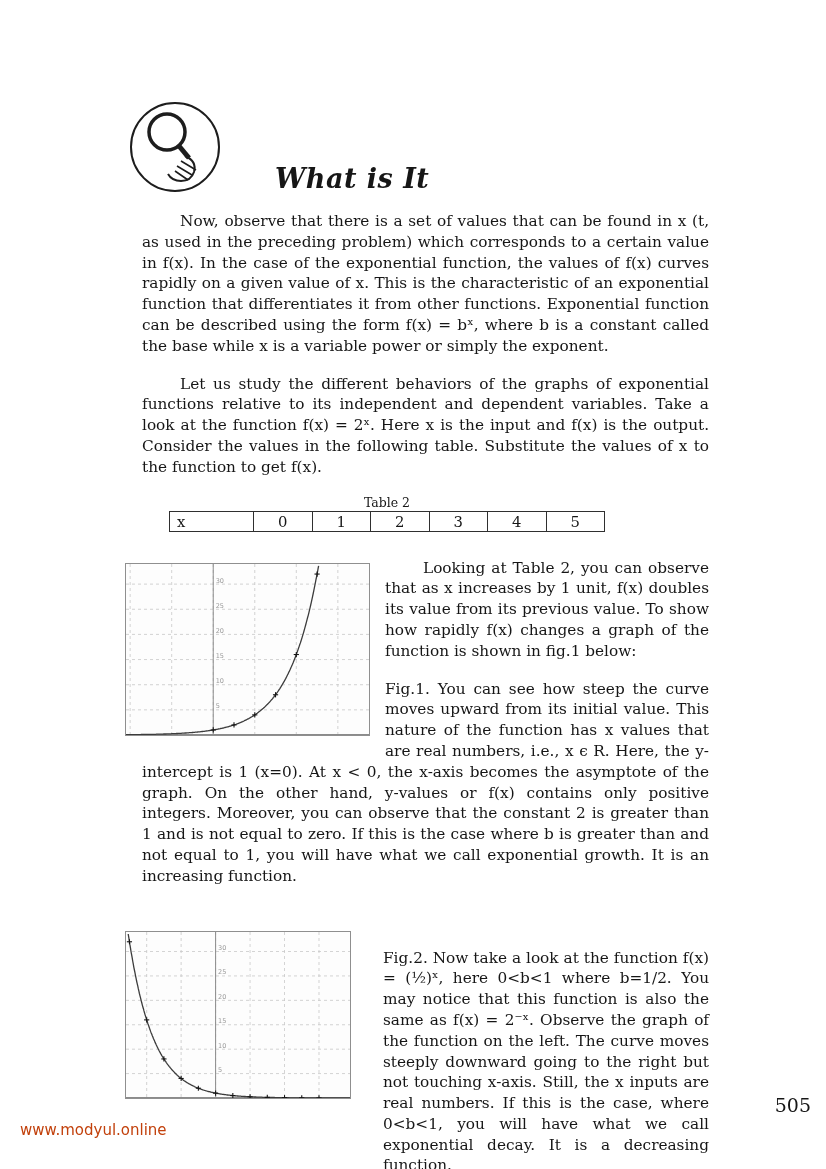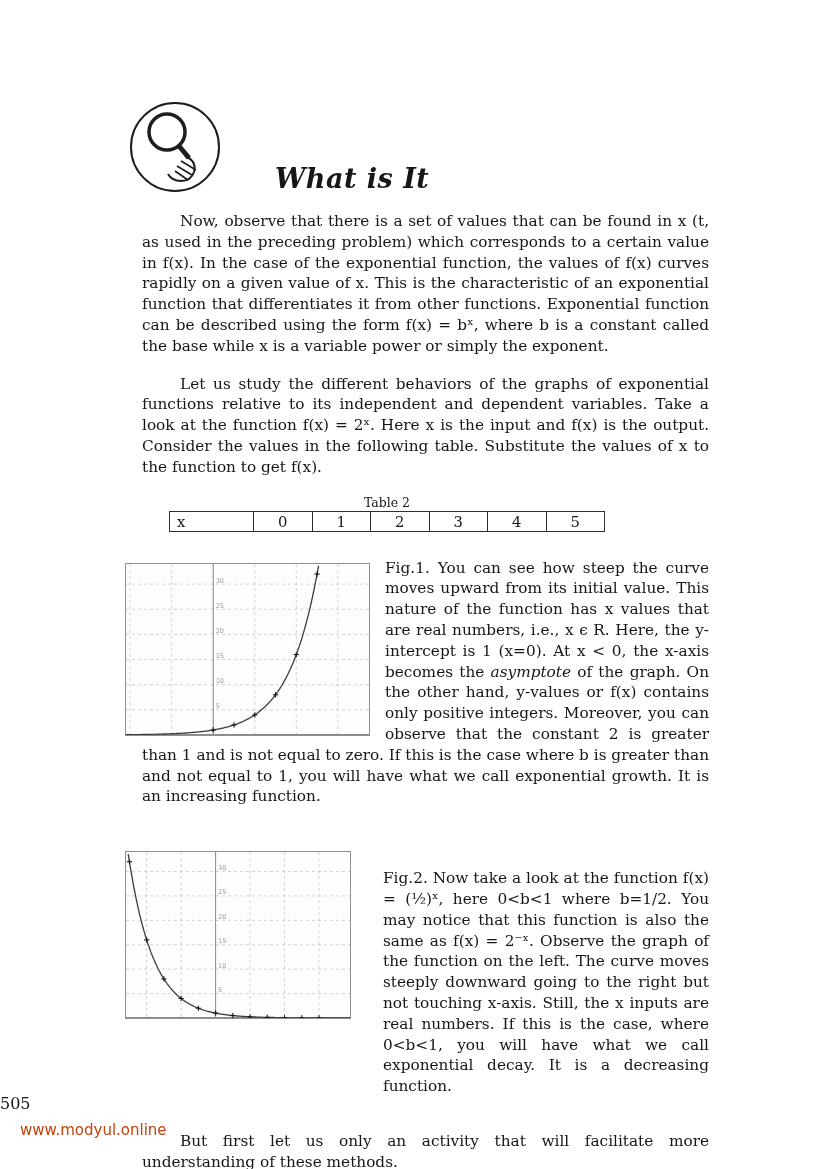--- a/index.html
+++ b/index.html
@@ -21,22 +21,22 @@
   td{border:1px solid #2f2f2f;padding:0 7px;height:20px;text-align:center;line-height:19px}
   td.rowlabel{text-align:left;width:84px}
   .figure{border:1px solid #8f8f8f;background:#fdfdfd;overflow:hidden}
   .fig1{float:left;width:245px;height:173px;margin:5px 15px 8px 0}
   .sec1{margin-top:26px}
   .clear{clear:both}
   .section2{display:flex;margin-top:27px;align-items:flex-start}
   .fig2{width:226px;height:168px;flex:0 0 auto;margin-right:15px}
   .section2 .text{flex:1}
   .closing-p1{margin-top:5px}
-  .italic{font-style:italic}
-  .page-number{position:absolute;left:0;right:15px;top:1094px;text-align:left;font-size:16px}
+  .italic{}
+  .page-number{position:absolute;left:0;right:15px;top:1094px;text-align:right;font-size:19px}
   .watermark{
     position:absolute;left:0;right:0;top:1121px;text-align:left;font-size:15px;color:#c2410c;
     font-family:"DejaVu Sans","Liberation Sans",sans-serif;
     padding-left:20px;
   }
 </style>
 </head>
 <body>
 
 <div class="content">
@@ -103,20 +103,21 @@
           <line x1="108.00000000000001" y1="158.34117647058824" x2="108.00000000000001" y2="163.54117647058823" stroke="#161616" stroke-width="1.1"></line>
           <line x1="126.16923076923078" y1="150.88235294117646" x2="131.36923076923077" y2="150.88235294117646" stroke="#161616" stroke-width="1.1"></line>
           <line x1="128.76923076923077" y1="148.28235294117647" x2="128.76923076923077" y2="153.48235294117646" stroke="#161616" stroke-width="1.1"></line>
           <line x1="146.93846153846155" y1="130.76470588235293" x2="152.13846153846154" y2="130.76470588235293" stroke="#161616" stroke-width="1.1"></line>
           <line x1="149.53846153846155" y1="128.16470588235293" x2="149.53846153846155" y2="133.36470588235292" stroke="#161616" stroke-width="1.1"></line>
           <line x1="167.7076923076923" y1="90.52941176470588" x2="172.9076923076923" y2="90.52941176470588" stroke="#161616" stroke-width="1.1"></line>
           <line x1="170.3076923076923" y1="87.92941176470589" x2="170.3076923076923" y2="93.12941176470588" stroke="#161616" stroke-width="1.1"></line>
           <line x1="188.47692307692307" y1="10.058823529411768" x2="193.67692307692306" y2="10.058823529411768" stroke="#161616" stroke-width="1.1"></line>
           <line x1="191.07692307692307" y1="7.458823529411768" x2="191.07692307692307" y2="12.658823529411768" stroke="#161616" stroke-width="1.1"></line>
         </svg></div>
+    <p class="indent">Looking at Table 2, you can observe that as x increases by 1 unit, f(x) doubles its value from its previous value. To show how rapidly f(x) changes a graph of the function is shown in fig.1 below:</p>
     <p><span>Fig.1. You can see how steep the curve moves upward from its initial value. This nature of the function has x values that are real numbers, i.e., x ϵ R. Here, the y-intercept is 1 (x=0). At x &lt; 0, the x-axis becomes the </span><span class="italic">asymptote</span><span> of the graph. On the other hand, y-values or f(x) contains only positive integers. Moreover, you can observe that the constant 2 is greater than 1 and is not equal to zero. If this is the case where b is greater than and not equal to 1, you will have what we call exponential growth. It is an increasing function.</span></p>
     <div class="clear"></div>
   </div>
 
   <div class="section2">
     <div class="figure fig2"><svg width="224" height="166">
           <line x1="20.67692307692308" y1="0" x2="20.67692307692308" y2="166" stroke="#c8c8c8" stroke-dasharray="3,3" stroke-width="0.8"></line>
           <line x1="55.13846153846154" y1="0" x2="55.13846153846154" y2="166" stroke="#c8c8c8" stroke-dasharray="3,3" stroke-width="0.8"></line>
           <line x1="89.60000000000001" y1="0" x2="89.60000000000001" y2="166" stroke="#c8c8c8" stroke-dasharray="3,3" stroke-width="0.8"></line>
           <line x1="124.06153846153848" y1="0" x2="124.06153846153848" y2="166" stroke="#c8c8c8" stroke-dasharray="3,3" stroke-width="0.8"></line>

